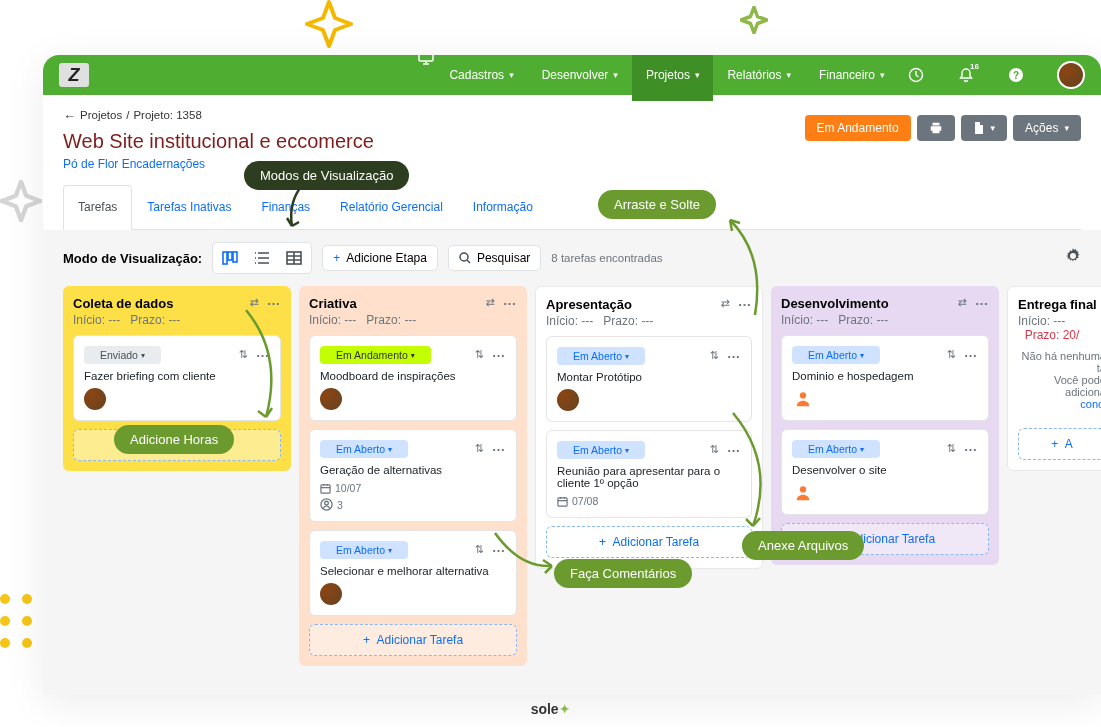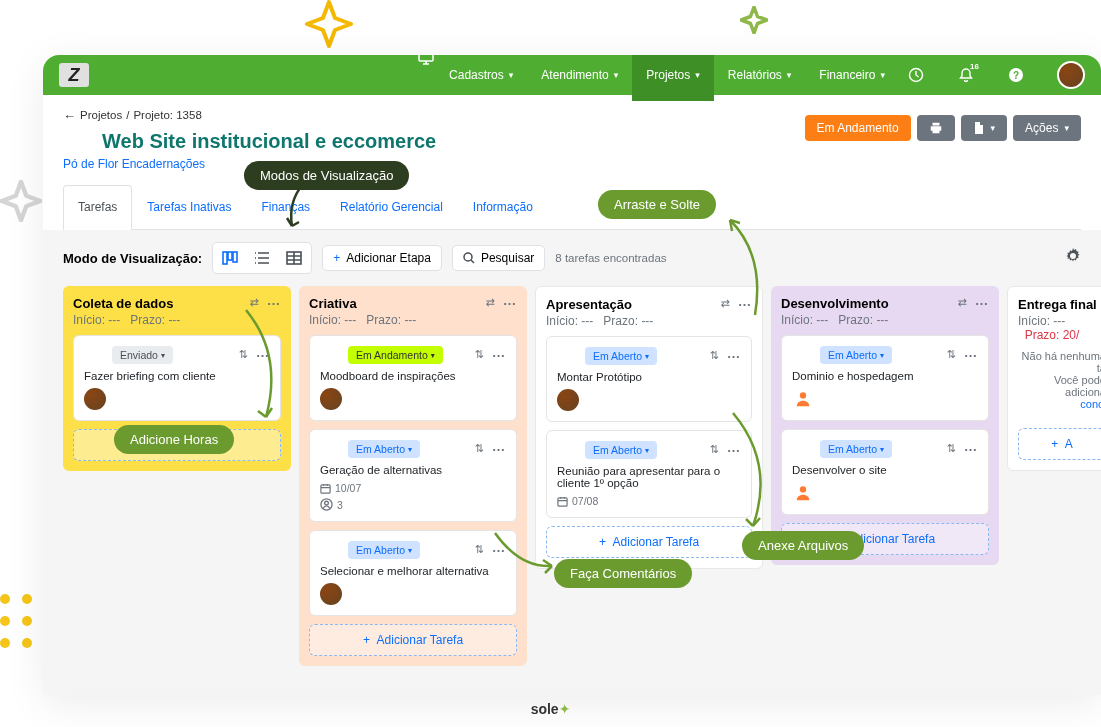--- a/index.html
+++ b/index.html
@@ -22,21 +22,21 @@
 .caret-down::after { content: "▾"; font-size: 9px; margin-left: 2px; }
 .top-right { display: flex; align-items: center; gap: 32px; }
 .icon-btn { width: 18px; height: 18px; display: flex; align-items: center; justify-content: center; cursor: pointer; position: relative; }
 .notif-badge { position: absolute; top: -4px; right: -4px; font-size: 8px; font-weight: 600; }
 .avatar-top { width: 28px; height: 28px; border-radius: 50%; background: radial-gradient(circle at 30% 30%, #8b4513, #654321); border: 2px solid #fff; }
 
 
 .content { padding: 12px 20px 0; background: #fff; }
 .breadcrumb { font-size: 11.5px; color: #333; display: flex; align-items: center; gap: 4px; }
 .breadcrumb .back { font-size: 13px; cursor: pointer; }
-.project-title { font-size: 20px; font-weight: 700; color: #0f766e; margin-top: 8px; margin-left: 39px; }
+.project-title { font-size: 20px; font-weight: 400; color: #7f1d1d; margin-top: 8px; }
 .header-row { display: flex; justify-content: space-between; align-items: flex-start; }
 .header-actions { display: flex; gap: 6px; margin-top: 8px; }
 .btn { padding: 6px 12px; border-radius: 4px; font-size: 12px; border: none; cursor: pointer; display: flex; align-items: center; gap: 4px; }
 .btn-orange { background: #fd7e14; color: #fff; }
 .btn-grey { background: #6c757d; color: #fff; }
 .client-link { color: #0d6efd; font-size: 12px; margin-top: 4px; }
 
 
 .tabs-row { display: flex; gap: 0; margin-top: 14px; border-bottom: 1px solid #dee2e6; }
 .tab { padding: 14px 14px; font-size: 12px; color: #0d6efd; cursor: pointer; border: 1px solid transparent; }
@@ -61,21 +61,21 @@
 .col-grey { background: #fde047; }
 .col-peach { background: #ffe0cc; }
 .col-white { background: #fff; border: 1px solid #e8e8e8; }
 .col-purple { background: #e8d9f2; }
 .col-header { display: flex; justify-content: space-between; align-items: center; margin-bottom: 2px; }
 .col-title { font-size: 13px; font-weight: 600; }
 .col-icons { display: flex; gap: 8px; color: #6c757d; font-size: 11px; }
 .col-dates { font-size: 12px; color: #6c757d; margin-bottom: 8px; }
 .card { background: #fff; border: 1px solid #e4e4e4; border-radius: 6px; padding: 10px; margin-bottom: 8px; }
 .card-top { display: flex; justify-content: space-between; align-items: center; margin-bottom: 6px; }
-.status-badge { padding: 3px 8px; border-radius: 4px; font-size: 10.5px; display: inline-flex; align-items: center; gap: 3px; cursor: pointer; margin-left: 28px; }
+.status-badge { padding: 3px 16px; border-radius: 4px; font-size: 10.5px; display: inline-flex; align-items: center; gap: 3px; cursor: pointer; }
 .status-badge::after { content: "▾"; font-size: 8px; }
 .badge-sent { background: #e9ecef; color: #495057; }
 .badge-progress { background: #c3ff00; color: #333; }
 .badge-open { background: #cfe2ff; color: #0d6efd; }
 .card-title { font-size: 11.5px; color: #212529; margin-bottom: 6px; }
 .card-avatar { width: 22px; height: 22px; border-radius: 50%; background: radial-gradient(circle at 30% 30%, #8b4513, #654321); margin-top: 4px; }
 .card-avatar-orange { width: 22px; height: 22px; border-radius: 50%; background: #fff; display: flex; align-items: center; justify-content: center; margin-top: 4px; }
 .card-avatar-orange svg { width: 18px; height: 18px; }
 .card-meta { font-size: 10.5px; color: #6c757d; display: flex; align-items: center; gap: 4px; margin-top: 4px; }
 .add-task { border: 1.5px dashed #8bb8f0; border-radius: 6px; padding: 8px; text-align: center; font-size: 12px; color: #0d6efd; cursor: pointer; background: rgba(255,255,255,0.4); }
@@ -140,21 +140,21 @@
       <div class="logo">Z</div>
     </div>
     <div class="nav-menu">
       <div class="icon-btn">
           <svg width="16" height="14" viewBox="0 0 16 14" fill="none" stroke="#fff" stroke-width="1.5">
             <rect x="1" y="1" width="14" height="9" rx="1"></rect>
             <path d="M5 13h6M8 10v3"></path>
           </svg>
         </div>
       <div class="nav-item caret-down">Cadastros</div>
-      <div class="nav-item caret-down">Atendimento</div>
+      <div class="nav-item caret-down">Desenvolver</div>
       <div class="nav-item caret-down active">Projetos</div>
       <div class="nav-item caret-down">Relatórios</div>
       <div class="nav-item caret-down">Financeiro</div>
     </div>
     <div class="top-right">
       <div class="icon-btn">
           <svg width="16" height="16" viewBox="0 0 16 16" fill="none" stroke="#fff" stroke-width="1.4">
             <circle cx="8" cy="8" r="6.5"></circle>
             <path d="M8 4v4l2.5 2"></path>
           </svg>
@@ -230,21 +230,21 @@
             </div>
           <div class="view-btn">
               <svg width="16" height="14" viewBox="0 0 16 14" fill="none" stroke="#495057" stroke-width="1.6">
                 <rect x="1" y="1" width="14" height="12"></rect>
                 <path d="M1 5h14M1 9h14M8 1v12"></path>
               </svg>
             </div>
         </div>
         <button class="toolbar-btn">
             <span class="plus">+</span>
-            <span>Adicionar Etapa</span>
+            <span>Adicione Etapa</span>
           </button>
         <button class="toolbar-btn">
             <svg width="12" height="12" viewBox="0 0 12 12" fill="none" stroke="#495057" stroke-width="1.5">
               <circle cx="5" cy="5" r="4"></circle>
               <path d="M8 8l3 3"></path>
             </svg>
             <span>Pesquisar</span>
           </button>
         <span class="task-count">8 tarefas encontradas</span>
       </div>

